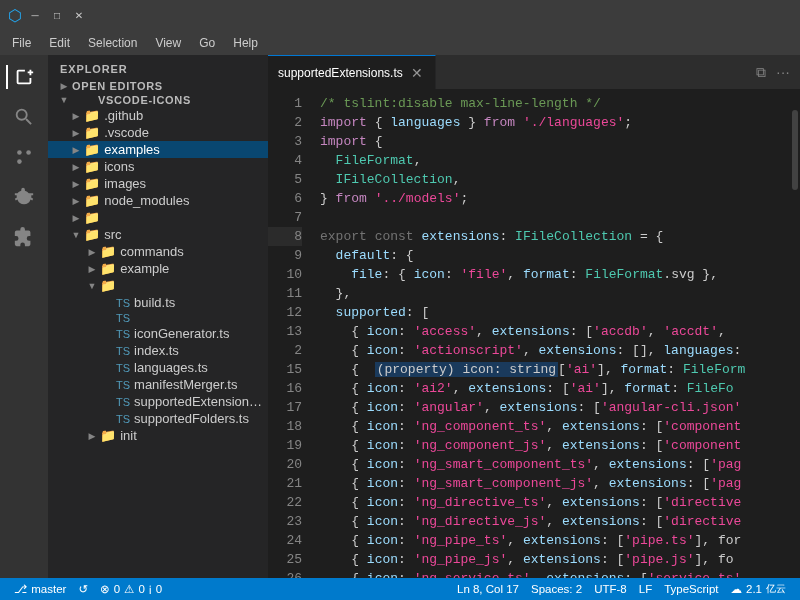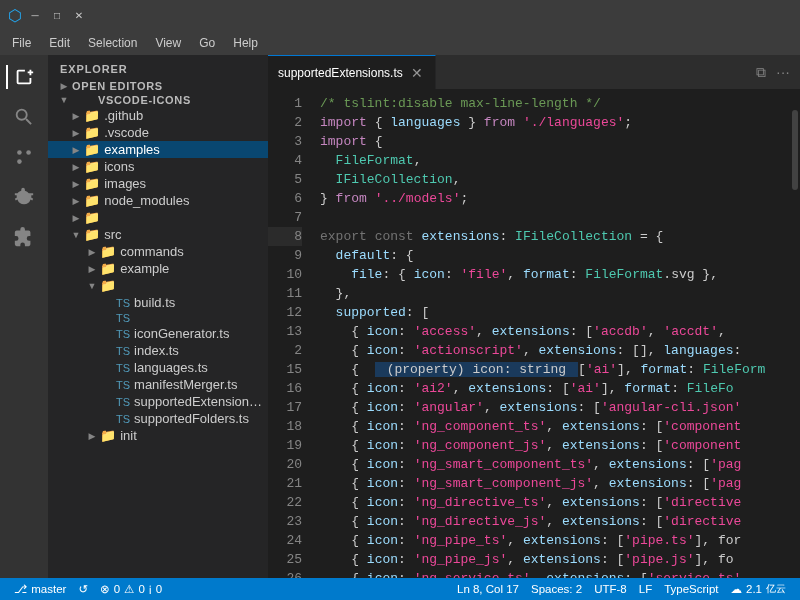--- a/index.html
+++ b/index.html
@@ -484,21 +484,21 @@
   <span class="c-type">IFileCollection</span><span class="c-punct">,</span>
 <span class="c-punct">} </span><span class="c-import">from</span><span class="c-string"> '../models'</span><span class="c-punct">;</span>
 
 <span class="c-keyword">export</span> <span class="c-keyword">const</span> <span class="c-var">extensions</span><span class="c-punct">: </span><span class="c-type">IFileCollection</span><span class="c-punct"> = {</span>
   <span class="c-var">default</span><span class="c-punct">: {</span>
     <span class="c-var">file</span><span class="c-punct">: { </span><span class="c-var">icon</span><span class="c-punct">: </span><span class="c-string">'file'</span><span class="c-punct">, </span><span class="c-var">format</span><span class="c-punct">: </span><span class="c-type">FileFormat</span><span class="c-punct">.svg },</span>
   <span class="c-punct">},</span>
   <span class="c-var">supported</span><span class="c-punct">: [</span>
     <span class="c-punct">{ </span><span class="c-var">icon</span><span class="c-punct">: </span><span class="c-string">'access'</span><span class="c-punct">, </span><span class="c-var">extensions</span><span class="c-punct">: [</span><span class="c-string">'accdb'</span><span class="c-punct">, </span><span class="c-string">'accdt'</span><span class="c-punct">,</span>
     <span class="c-punct">{ </span><span class="c-var">icon</span><span class="c-punct">: </span><span class="c-string">'actionscript'</span><span class="c-punct">, </span><span class="c-var">extensions</span><span class="c-punct">: [], </span><span class="c-var">languages</span><span class="c-punct">:</span>
-    <span class="c-punct">{  </span><span style="background:#1a3a5c;padding:0 12px;">(property) icon: string</span><span class="c-punct">[</span><span class="c-string">'ai'</span><span class="c-punct">], </span><span class="c-var">format</span><span class="c-punct">: </span><span class="c-type">FileForm</span>
+    <span class="c-punct">{  </span><span style="background:#1a3a5c;padding:0 2px;">(property) icon: string</span><span class="c-punct">[</span><span class="c-string">'ai'</span><span class="c-punct">], </span><span class="c-var">format</span><span class="c-punct">: </span><span class="c-type">FileForm</span>
     <span class="c-punct">{ </span><span class="c-var">icon</span><span class="c-punct">: </span><span class="c-string">'ai2'</span><span class="c-punct">, </span><span class="c-var">extensions</span><span class="c-punct">: [</span><span class="c-string">'ai'</span><span class="c-punct">], </span><span class="c-var">format</span><span class="c-punct">: </span><span class="c-type">FileFo</span>
     <span class="c-punct">{ </span><span class="c-var">icon</span><span class="c-punct">: </span><span class="c-string">'angular'</span><span class="c-punct">, </span><span class="c-var">extensions</span><span class="c-punct">: [</span><span class="c-string">'angular-cli.json'</span>
     <span class="c-punct">{ </span><span class="c-var">icon</span><span class="c-punct">: </span><span class="c-string">'ng_component_ts'</span><span class="c-punct">, </span><span class="c-var">extensions</span><span class="c-punct">: [</span><span class="c-string">'component</span>
     <span class="c-punct">{ </span><span class="c-var">icon</span><span class="c-punct">: </span><span class="c-string">'ng_component_js'</span><span class="c-punct">, </span><span class="c-var">extensions</span><span class="c-punct">: [</span><span class="c-string">'component</span>
     <span class="c-punct">{ </span><span class="c-var">icon</span><span class="c-punct">: </span><span class="c-string">'ng_smart_component_ts'</span><span class="c-punct">, </span><span class="c-var">extensions</span><span class="c-punct">: [</span><span class="c-string">'pag</span>
     <span class="c-punct">{ </span><span class="c-var">icon</span><span class="c-punct">: </span><span class="c-string">'ng_smart_component_js'</span><span class="c-punct">, </span><span class="c-var">extensions</span><span class="c-punct">: [</span><span class="c-string">'pag</span>
     <span class="c-punct">{ </span><span class="c-var">icon</span><span class="c-punct">: </span><span class="c-string">'ng_directive_ts'</span><span class="c-punct">, </span><span class="c-var">extensions</span><span class="c-punct">: [</span><span class="c-string">'directive</span>
     <span class="c-punct">{ </span><span class="c-var">icon</span><span class="c-punct">: </span><span class="c-string">'ng_directive_js'</span><span class="c-punct">, </span><span class="c-var">extensions</span><span class="c-punct">: [</span><span class="c-string">'directive</span>
     <span class="c-punct">{ </span><span class="c-var">icon</span><span class="c-punct">: </span><span class="c-string">'ng_pipe_ts'</span><span class="c-punct">, </span><span class="c-var">extensions</span><span class="c-punct">: [</span><span class="c-string">'pipe.ts'</span><span class="c-punct">], for</span>
     <span class="c-punct">{ </span><span class="c-var">icon</span><span class="c-punct">: </span><span class="c-string">'ng_pipe_js'</span><span class="c-punct">, </span><span class="c-var">extensions</span><span class="c-punct">: [</span><span class="c-string">'pipe.js'</span><span class="c-punct">], fo</span>

